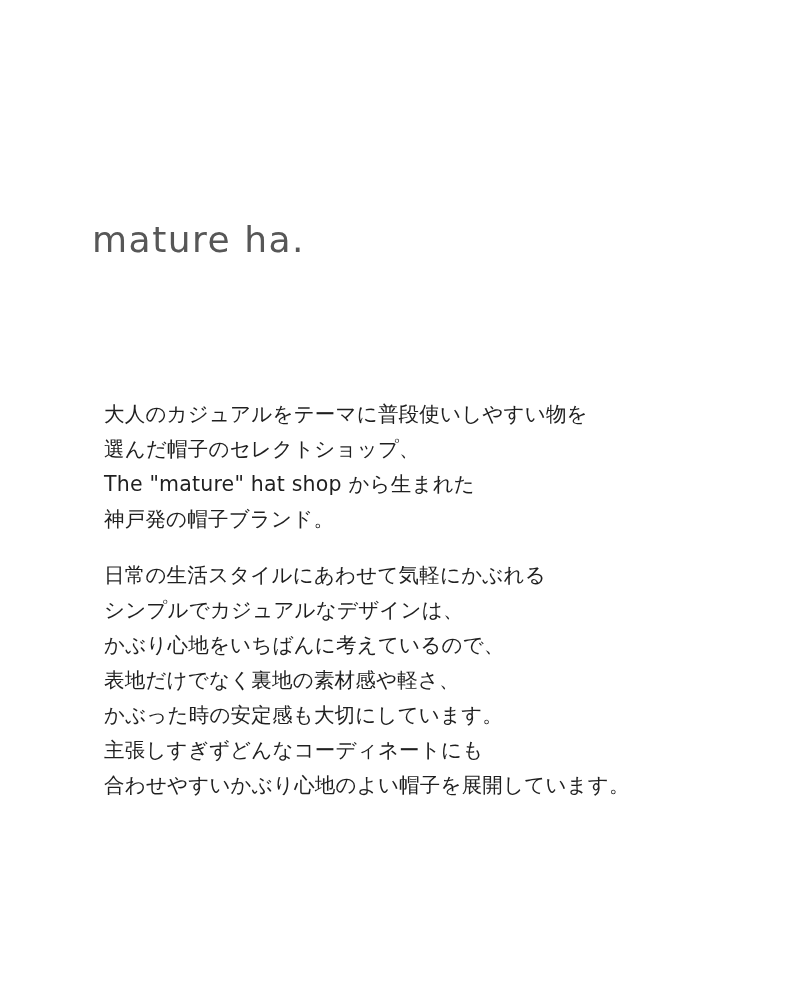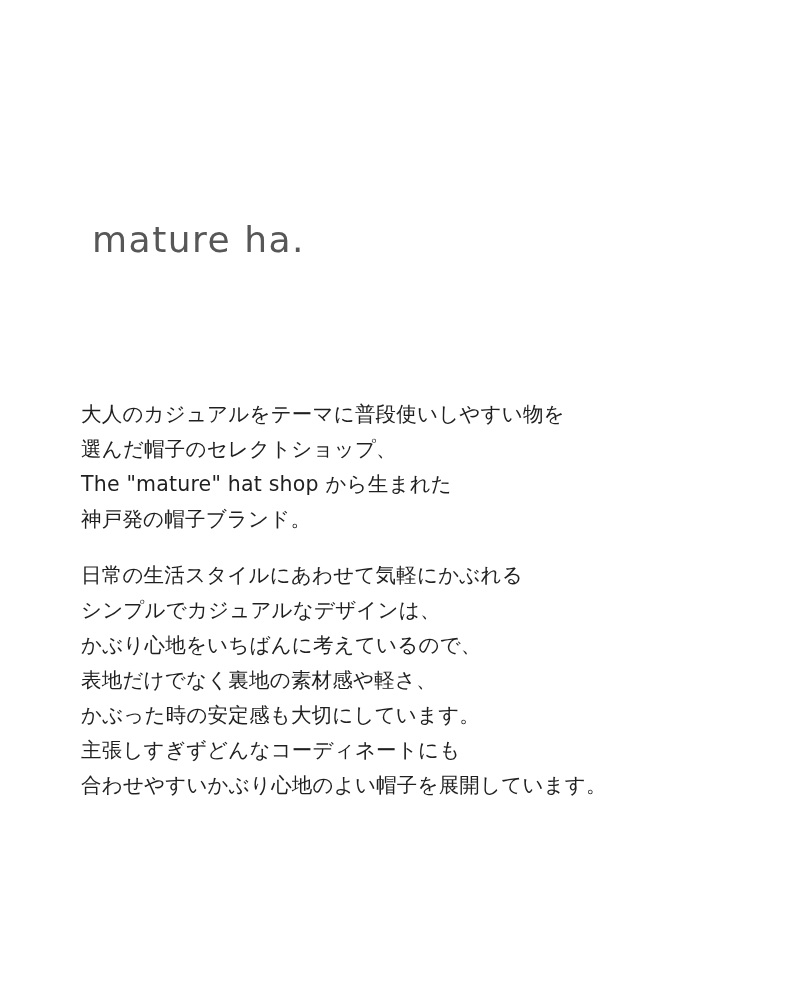--- a/index.html
+++ b/index.html
@@ -27,21 +27,21 @@
     font-family: "DejaVu Sans", sans-serif;
     font-size: 36px;
     font-weight: 400;
     letter-spacing: 1.5px;
     color: #575757;
     line-height: 1.2;
     white-space: nowrap;
   }
   .body-copy {
     position: absolute;
-    left: 81px;
+    left: 104px;
     top: 376px;
     width: 640px;
   }
   .para {
     font-family: "DejaVu Sans", sans-serif;
     font-size: 20.5px;
     line-height: 35px;
     color: #1f1f1f;
     letter-spacing: 0.2px;
     white-space: pre-line;

